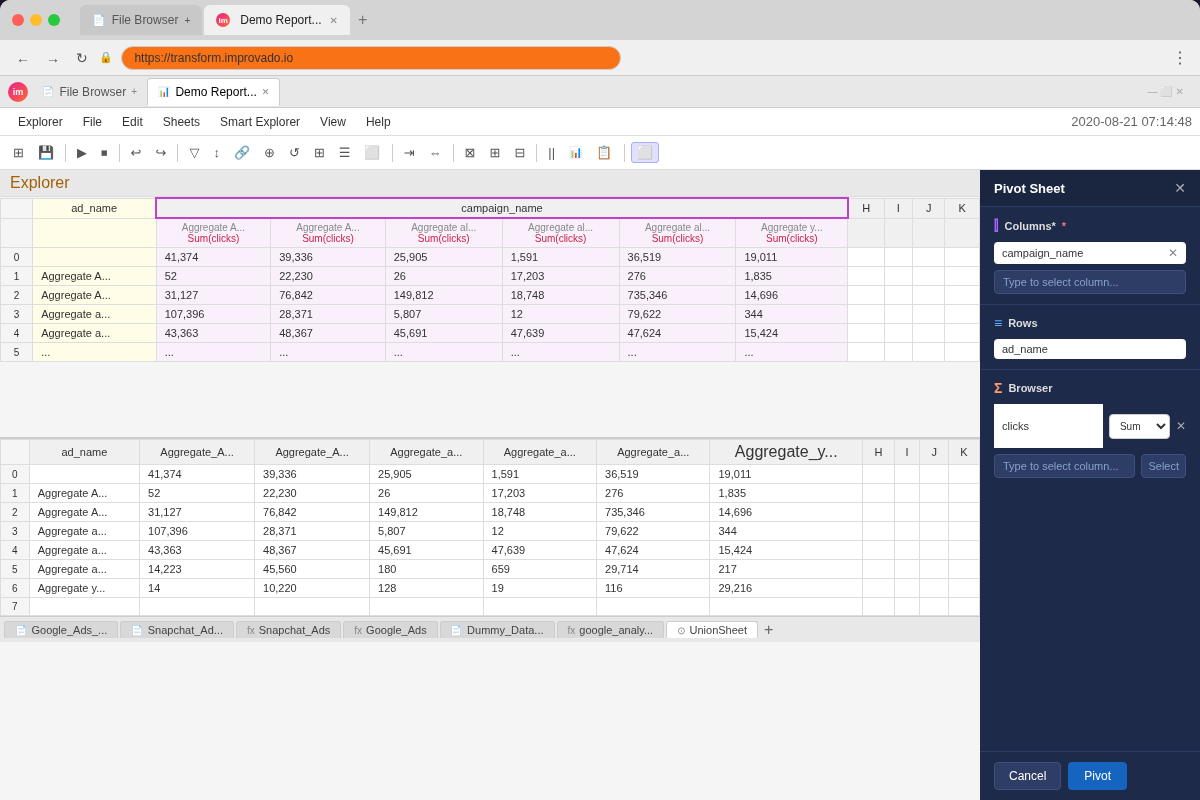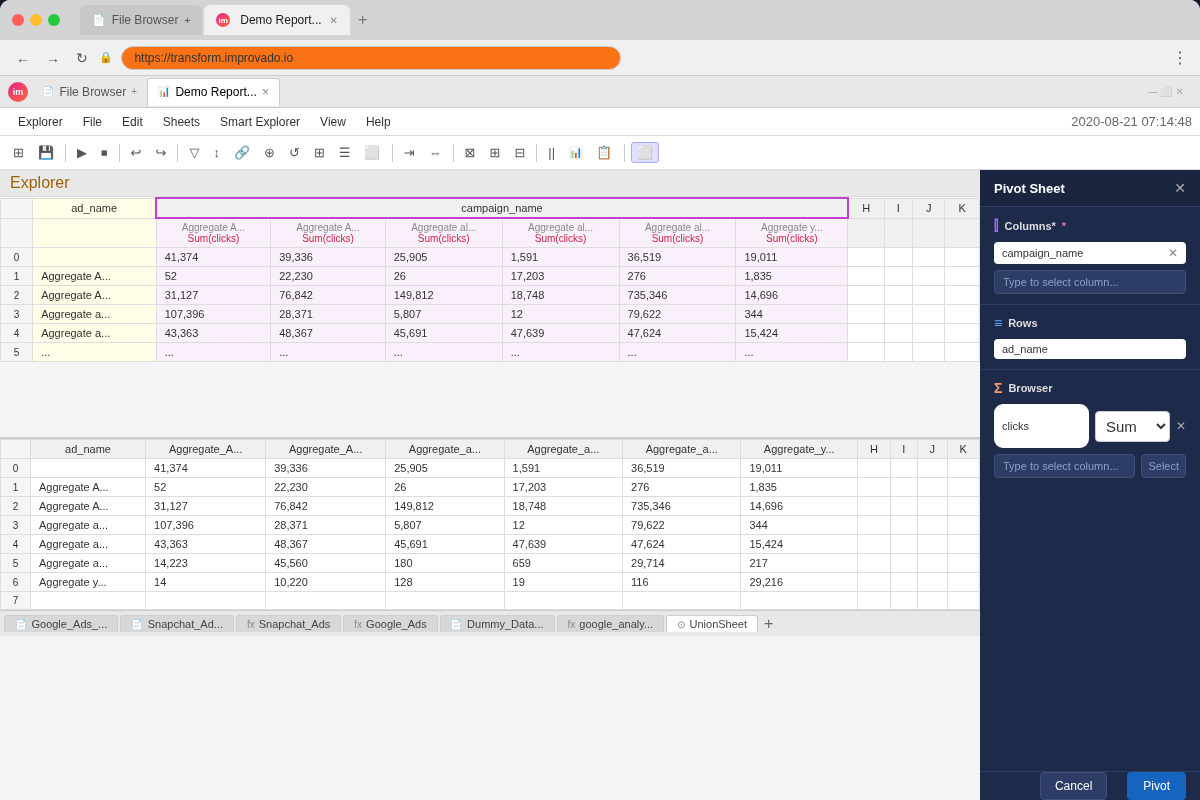--- a/index.html
+++ b/index.html
@@ -484,33 +484,33 @@
     .measure-row {
       display: flex;
       align-items: center;
       gap: 6px;
       margin-bottom: 6px;
     }
 
     .measure-tag {
       background: white;
       color: #333;
-      border-radius: 9px;
+      border-radius: 0;
       padding: 16px 8px;
       font-size: 11px;
       flex: 1;
     }
 
     .measure-select {
       background: white;
       color: #333;
       border: 1px solid #ccc;
       border-radius: 4px;
       padding: 5px 6px;
-      font-size: 15px;
+      font-size: 10px;
       cursor: pointer;
     }
 
     .measure-close {
       cursor: pointer;
       color: #aaa;
       font-size: 12px;
     }
 
     .measure-placeholder-row {
@@ -533,24 +533,23 @@
       background: #2d3d66;
       border: 1px solid #3d5080;
       border-radius: 4px;
       padding: 5px 6px;
       color: #88a0cc;
       font-size: 11px;
     }
 
     .pivot-footer {
       display: flex;
-      gap: 20px;
-      padding: 0 14px;
+      gap: 7px;
+      padding: 10px 14px;
       border-top: 1px solid #2d3d66;
-      justify-content: flex-end;
     }
 
     .btn-cancel {
       background: #2d3d66;
       border: 1px solid #3d5080;
       border-radius: 4px;
       color: white;
       padding: 6px 14px;
       font-size: 12px;
       cursor: pointer;
@@ -841,21 +840,21 @@
             <table class="data-table">
               <thead>
                 <tr id="preview-header-row">
                 <th class="row-index"></th>
                     <th style="font-size: 11px;">ad_name</th>
                     <th style="font-size: 11px;">Aggregate_A...</th>
                     <th style="font-size: 11px;">Aggregate_A...</th>
                     <th style="font-size: 11px;">Aggregate_a...</th>
                     <th style="font-size: 11px;">Aggregate_a...</th>
                     <th style="font-size: 11px;">Aggregate_a...</th>
-                    <th style="font-size: 11px;">Aggregate_y...</th>
+                    <th style="font-size: 16px;">Aggregate_y...</th>
                     <th style="font-size: 11px;">H</th>
                     <th style="font-size: 11px;">I</th>
                     <th style="font-size: 11px;">J</th>
                     <th style="font-size: 11px;">K</th>
                   </tr>
               </thead>
               <tbody id="preview-tbody">
               <tr>
       <td class="row-index">0</td>
       <td></td>

